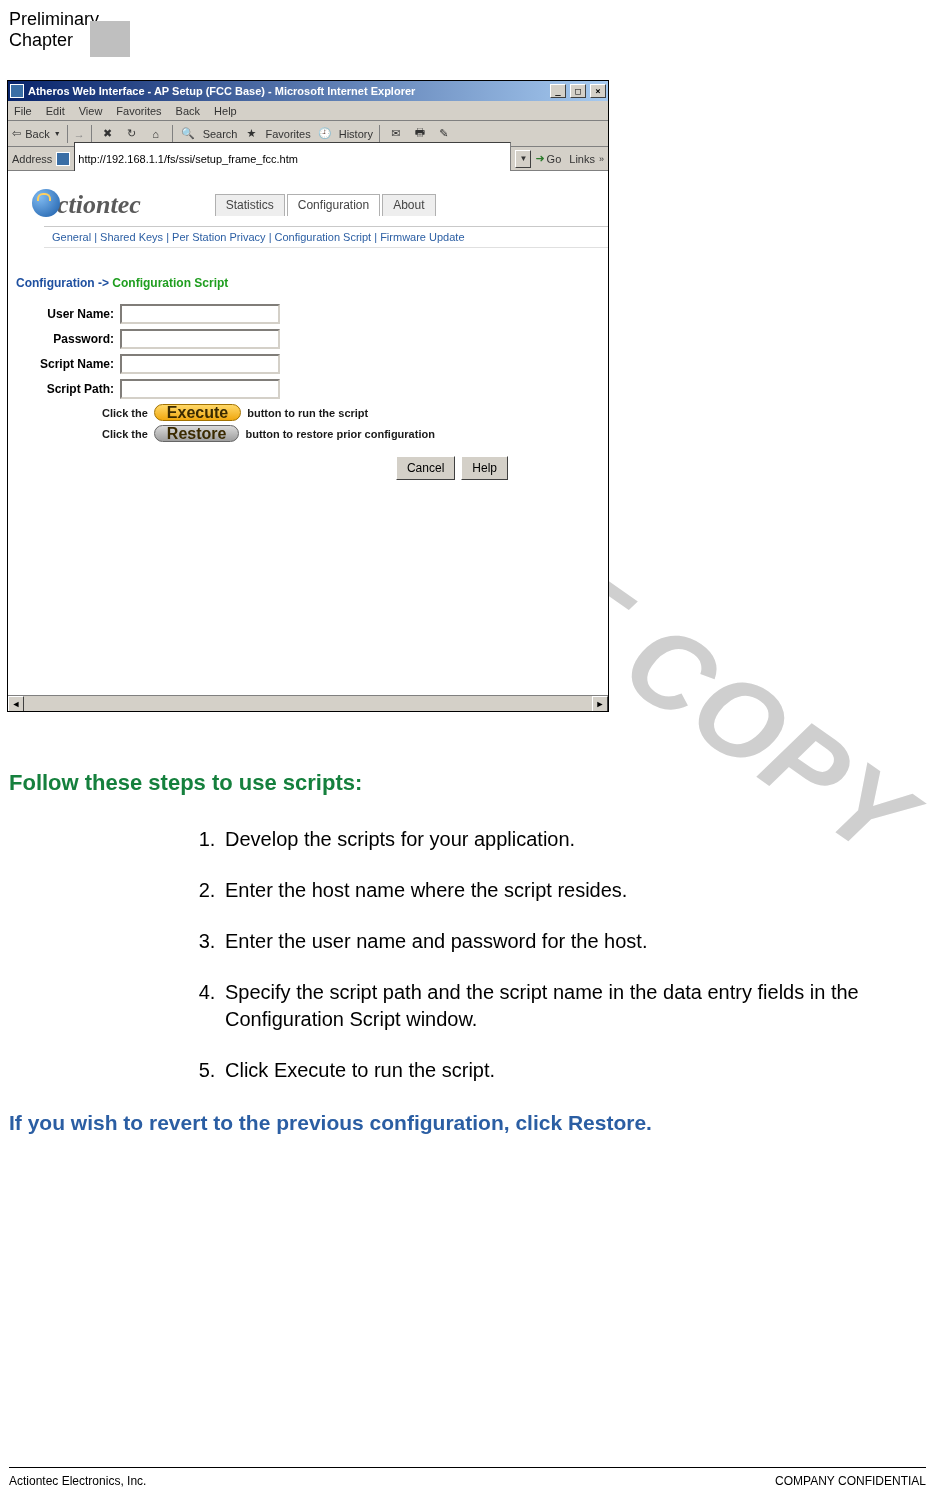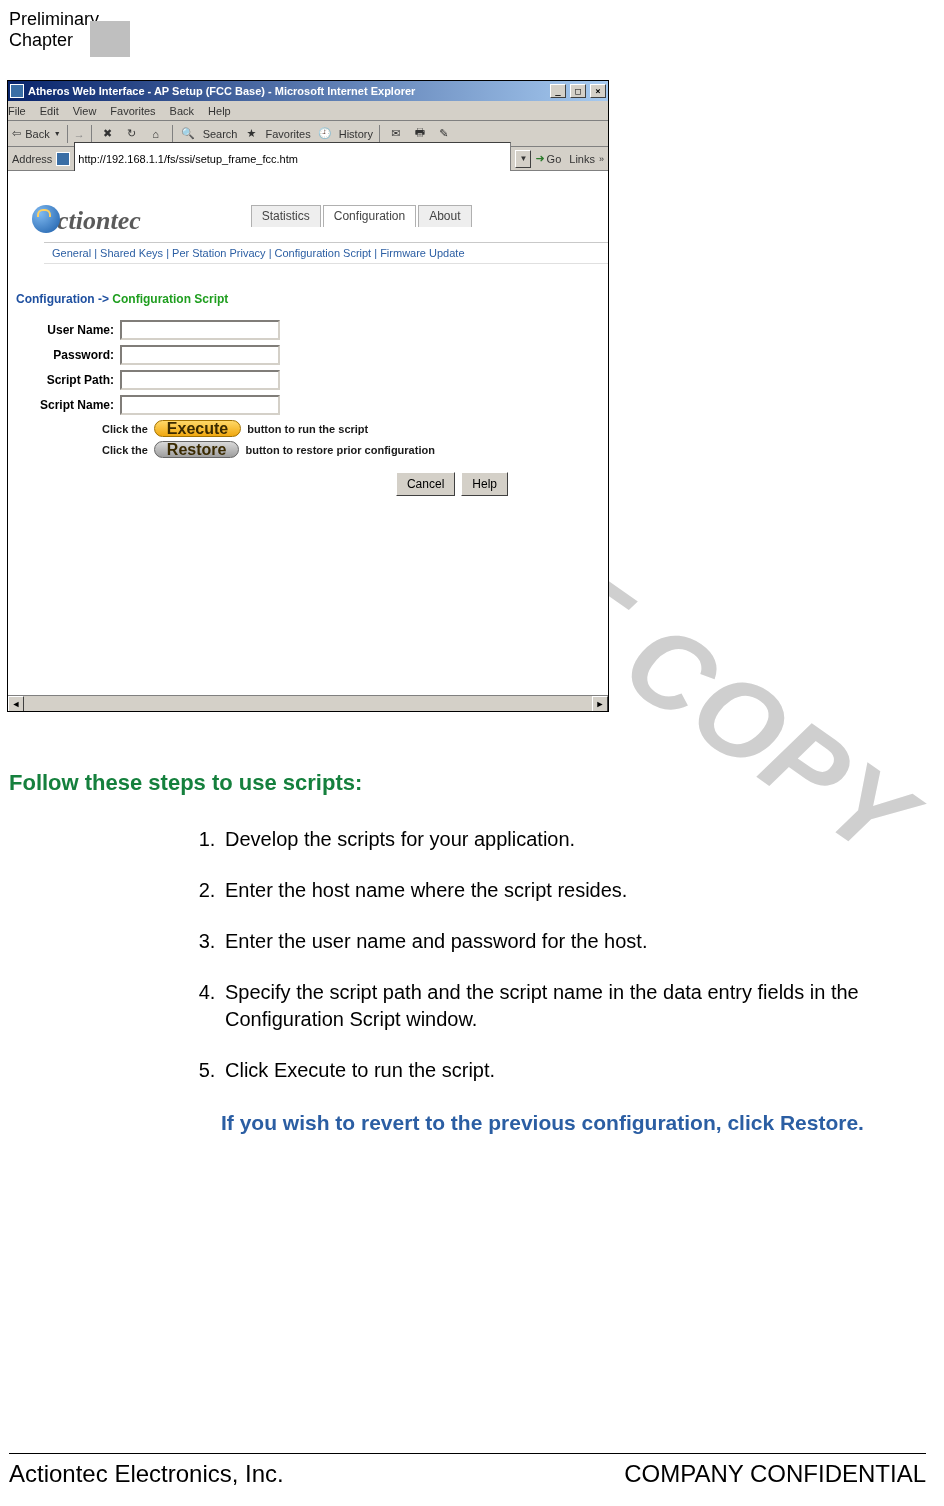--- a/index.html
+++ b/index.html
@@ -57,21 +57,21 @@
       width:16px; height:14px; background:#d4d0c8; border:1px solid #fff;
       border-right-color:#404040; border-bottom-color:#404040;
       font-size:9px; color:#000; display:flex; align-items:center; justify-content:center;
       font-family: monospace;
     }
     .menubar {
       height: 20px;
       background:#d4d0c8;
       font-size:11px;
       display:flex; align-items:center; gap:14px;
-      padding: 0 0;
+      padding: 0 6px;
       border-bottom:1px solid #808080;
       color:#333;
     }
     .toolbar {
       height: 26px;
       background:#d4d0c8;
       border-bottom:1px solid #808080;
       display:flex; align-items:center; gap:4px;
       padding: 0 4px;
       font-size:11px; color:#333;
@@ -101,21 +101,21 @@
       border-right-color:#404040; border-bottom-color:#404040;
       display:flex; align-items:center; justify-content:center;
       font-size:8px;
     }
     .addrbar .go-btn { display:flex; align-items:center; gap:2px; }
     .content-area {
       flex:1; background:#fff; position:relative; overflow:hidden;
     }
     .logo-row {
       padding: 18px 10px 6px 24px;
-      display:flex; align-items:flex-start; gap:110px;margin-top:16px;
+      display:flex; align-items:center; gap:74px;
     }
     .logo {
       font-family: Georgia, 'Times New Roman', serif;
       font-size: 26px;
       font-style: italic;
       font-weight: bold;
       color: #5a5a5a;
       position:relative;
     }
     .logo .orb {
@@ -235,33 +235,32 @@
       list-style: decimal;
       padding-left: 212px;
       font-size:20px;
       line-height:1.35;
     }
     ol.steps li { margin-bottom: 24px; padding-left:4px; }
     .revert-note {
       color:#2b5ea3;
       font-weight:bold;
       font-size:21px;
-      margin-left: 212px;
       margin-top: 2px;
       line-height:1.4;
     }
     .page-footer {
       position:absolute;
       bottom: 18px;
       left: 9px;
       right: 18px;
       border-top:1px solid #000;
       padding-top:6px;
       display:flex; justify-content:space-between;
-      font-size:24px;
+      font-size:12px;
     }
   </style>
 </head>
 <body>
 
 <div class="page-header">
   <div class="page-header-left">Preliminary</div>
   <div class="page-header-right">
     <span>Chapter</span>
     <span class="page-number-tab"></span>
@@ -344,25 +343,25 @@
     <div class="form-area">
       <div class="form-row">
         <label>User Name:</label>
         <div class="textbox"></div>
       </div>
       <div class="form-row">
         <label>Password:</label>
         <div class="textbox"></div>
       </div>
       <div class="form-row">
+        <label>Script Name:</label>
+        <div class="textbox"></div>
+      </div>
+      <div class="form-row">
         <label>Script Path:</label>
-        <div class="textbox"></div>
-      </div>
-      <div class="form-row">
-        <label>Script Name:</label>
         <div class="textbox"></div>
       </div>
 
       <div class="click-row">
         <span>Click the</span>
         <span class="oval-btn oval-exec">Execute</span>
         <span>button to run the script</span>
       </div>
       <div class="click-row">
         <span>Click the</span>

